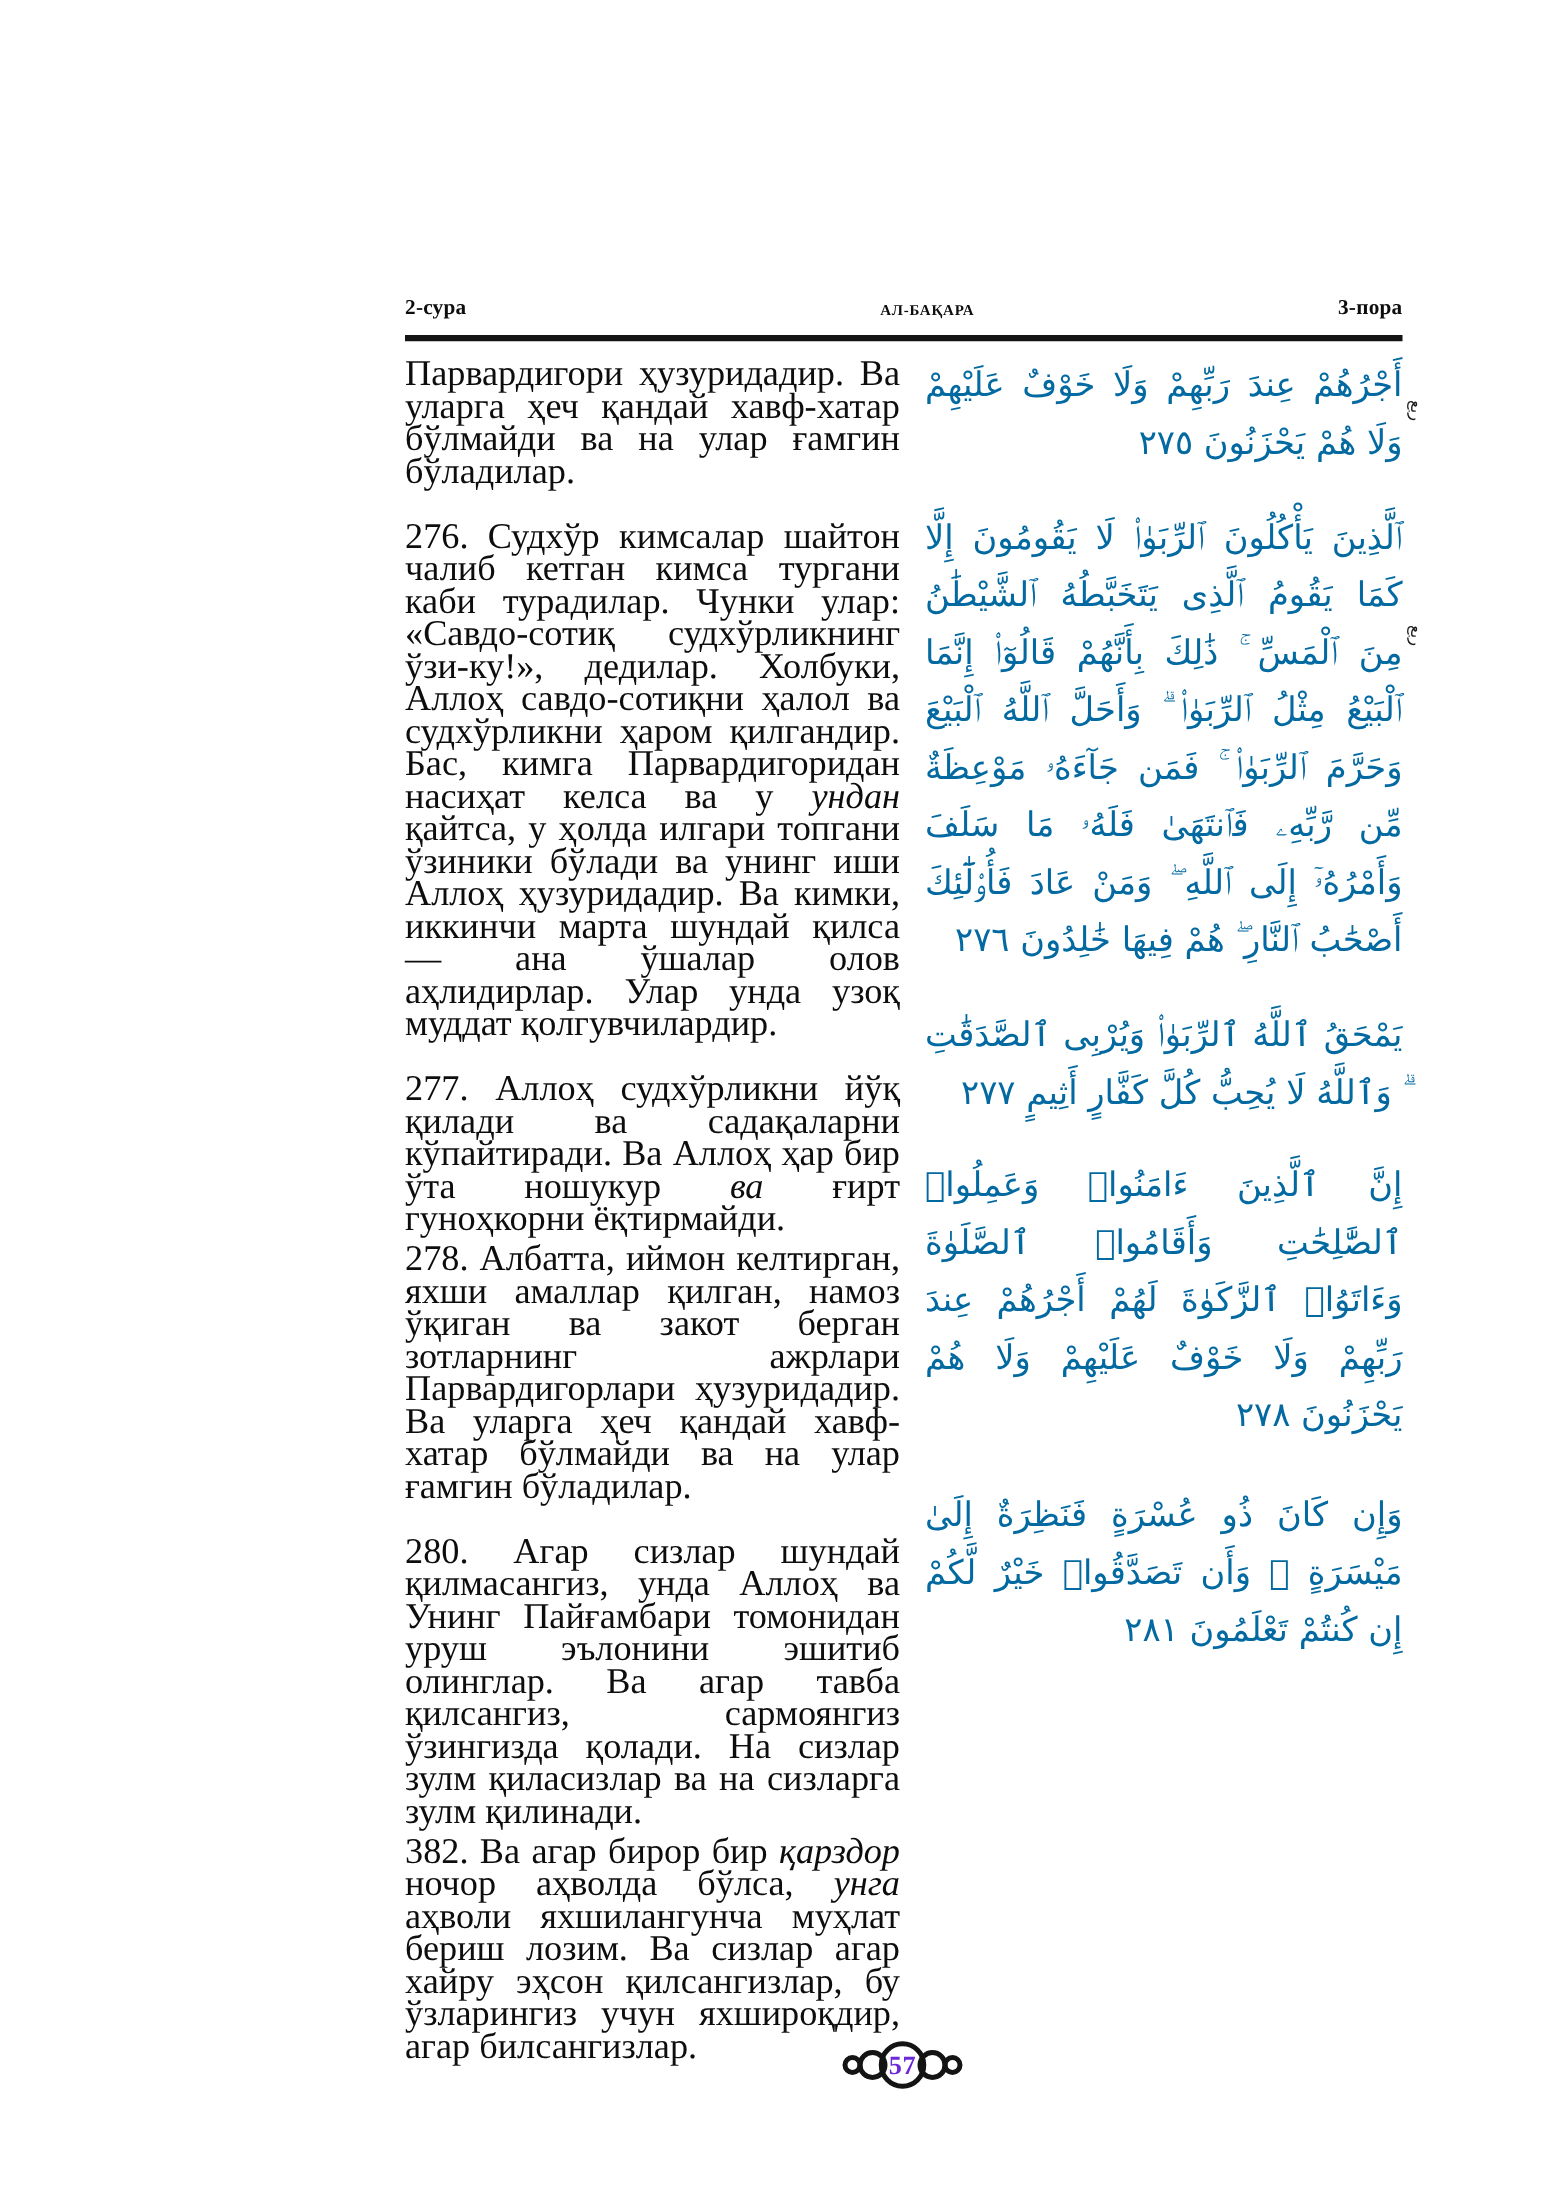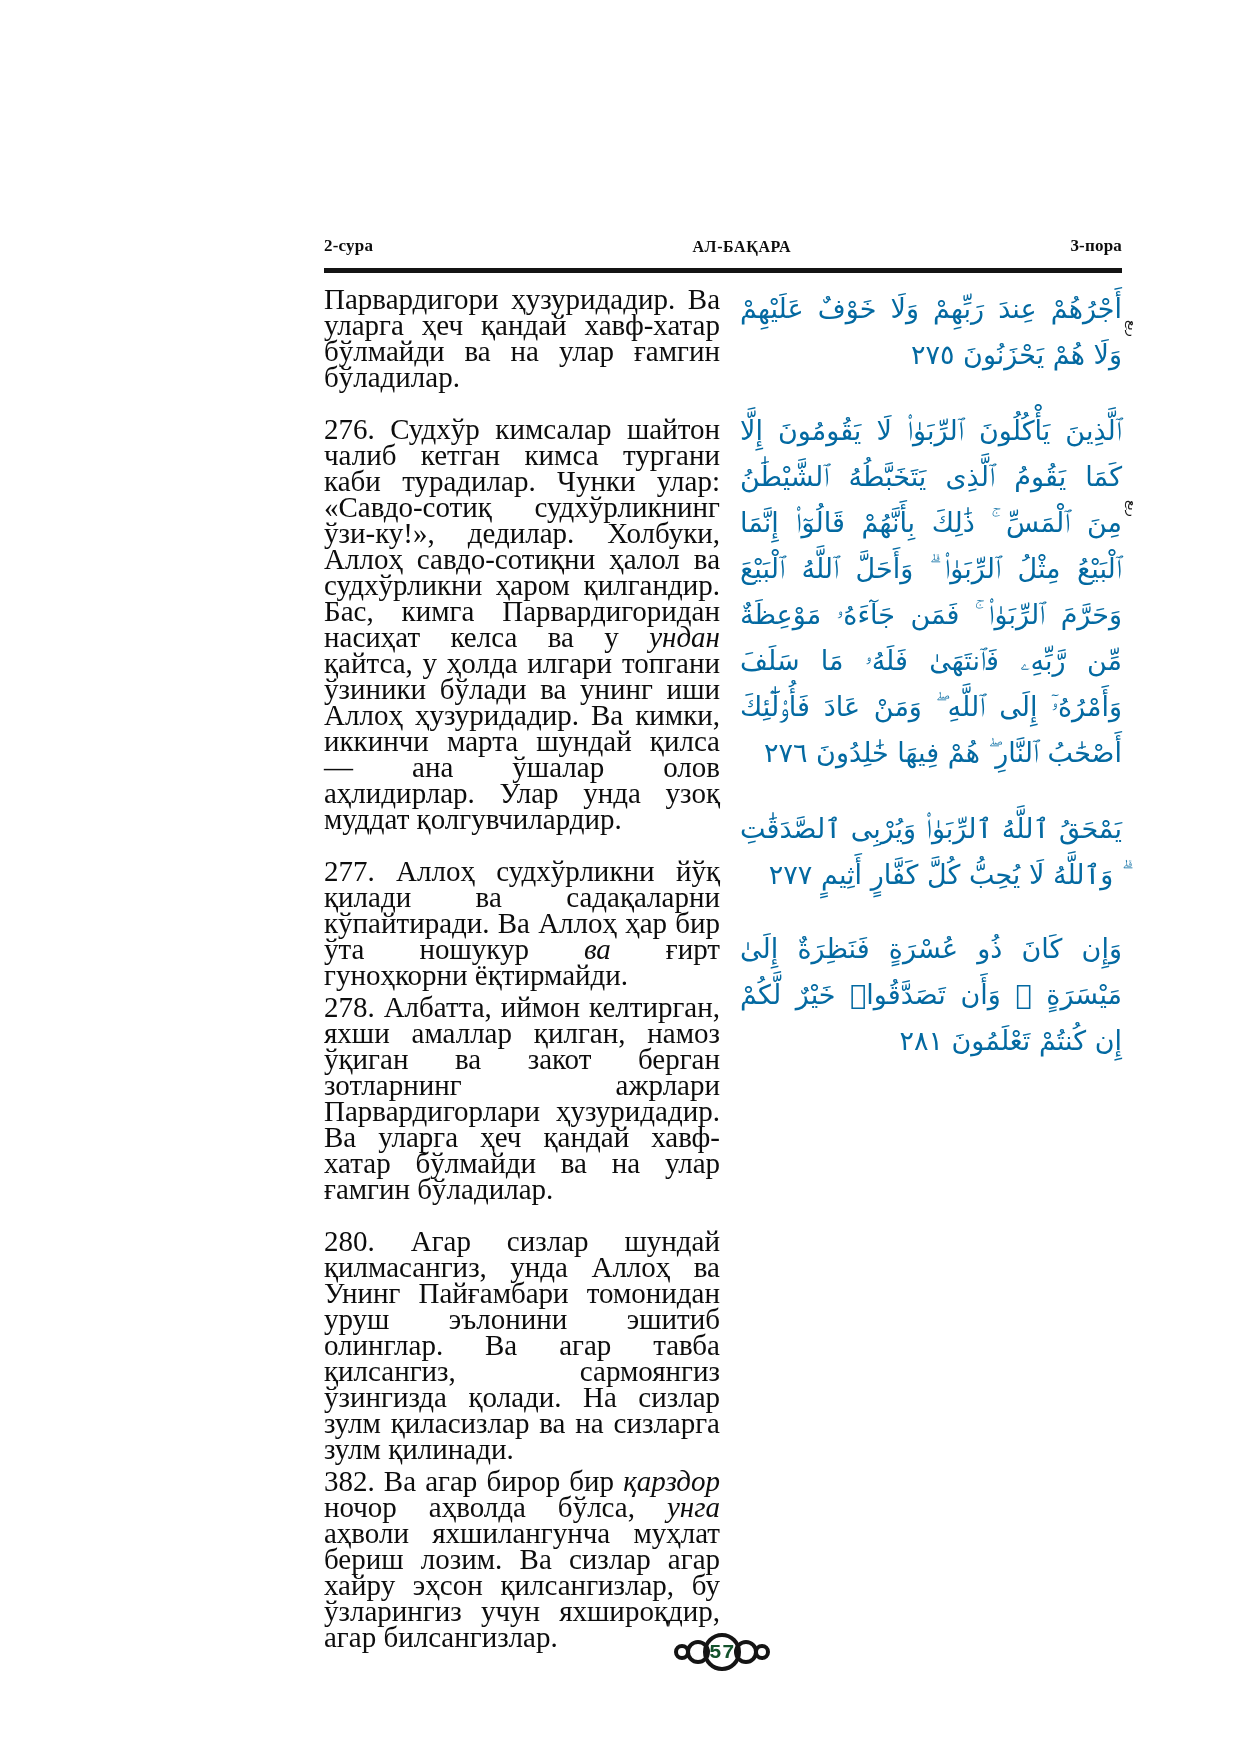--- a/index.html
+++ b/index.html
@@ -26,21 +26,21 @@
     width: 798px;
     display: flex;
     justify-content: space-between;
     align-items: flex-end;
     font-family: "Liberation Serif", "DejaVu Serif", serif;
     font-weight: bold;
     font-size: 17px;
     letter-spacing: 0.2px;
   }
   .header-center {
-    font-size: 16px;
+    font-size: 12px;
     letter-spacing: 0.6px;
     margin-left: 40px;
   }
   .rule {
     position: absolute;
     left: 222px;
     top: 268px;
     width: 798px;
     height: 5px;
     background: #141414;
@@ -121,24 +121,24 @@
     position: relative;
     width: 104px;
     height: 48px;
     display: flex;
     align-items: center;
     justify-content: center;
   }
   .pagemark svg { position: absolute; left: 0; top: 0; }
   .pagenum {
     position: relative;
-    font-family: Liberation Mono, monospace;
+    font-family: Liberation Serif, serif;
     font-size: 21px;
     font-weight: bold;
-    color: #14532d;
+    color: #6d28d9;
     z-index: 2;
     letter-spacing: 0.5px;
   }
 </style>
 </head>
 <body>
 
 <div class="page">
 
   <div class="header">
@@ -167,20 +167,21 @@
 
     </div>
 
     <div class="col-arabic">
       <div class="side-mark m1">ربع</div>
       <div class="side-mark m2">ربع</div>
 
       <p class="ayah-block b1">أَجْرُهُمْ عِندَ رَبِّهِمْ وَلَا خَوْفٌ عَلَيْهِمْ وَلَا هُمْ يَحْزَنُونَ ٢٧٥</p>
       <p class="ayah-block b2">ٱلَّذِينَ يَأْكُلُونَ ٱلرِّبَوٰا۟ لَا يَقُومُونَ إِلَّا كَمَا يَقُومُ ٱلَّذِى يَتَخَبَّطُهُ ٱلشَّيْطَٰنُ مِنَ ٱلْمَسِّ ۚ ذَٰلِكَ بِأَنَّهُمْ قَالُوٓا۟ إِنَّمَا ٱلْبَيْعُ مِثْلُ ٱلرِّبَوٰا۟ ۗ وَأَحَلَّ ٱللَّهُ ٱلْبَيْعَ وَحَرَّمَ ٱلرِّبَوٰا۟ ۚ فَمَن جَآءَهُۥ مَوْعِظَةٌ مِّن رَّبِّهِۦ فَٱنتَهَىٰ فَلَهُۥ مَا سَلَفَ وَأَمْرُهُۥٓ إِلَى ٱللَّهِ ۖ وَمَنْ عَادَ فَأُو۟لَٰٓئِكَ أَصْحَٰبُ ٱلنَّارِ ۖ هُمْ فِيهَا خَٰلِدُونَ ٢٧٦</p>
       <p class="ayah-block b3">يَمْحَقُ ٱللَّهُ ٱلرِّبَوٰا۟ وَيُرْبِى ٱلصَّدَقَٰتِ ۗ وَٱللَّهُ لَا يُحِبُّ كُلَّ كَفَّارٍ أَثِيمٍ ٢٧٧</p>
+      <p class="ayah-block b4">إِنَّ ٱلَّذِينَ ءَامَنُوا۟ وَعَمِلُوا۟ ٱلصَّٰلِحَٰتِ وَأَقَامُوا۟ ٱلصَّلَوٰةَ وَءَاتَوُا۟ ٱلزَّكَوٰةَ لَهُمْ أَجْرُهُمْ عِندَ رَبِّهِمْ وَلَا خَوْفٌ عَلَيْهِمْ وَلَا هُمْ يَحْزَنُونَ ٢٧٨</p>
       <p class="ayah-block">وَإِن كَانَ ذُو عُسْرَةٍ فَنَظِرَةٌ إِلَىٰ مَيْسَرَةٍ ۚ وَأَن تَصَدَّقُوا۟ خَيْرٌ لَّكُمْ إِن كُنتُمْ تَعْلَمُونَ ٢٨١</p>
     </div>
 
   </div>
 
   <div class="footer">
     <div class="pagemark">
       <svg width="104" height="48" viewBox="0 0 104 48">
         <g fill="none" stroke="#141414" stroke-width="4">
           <circle cx="52" cy="24" r="17"></circle>

